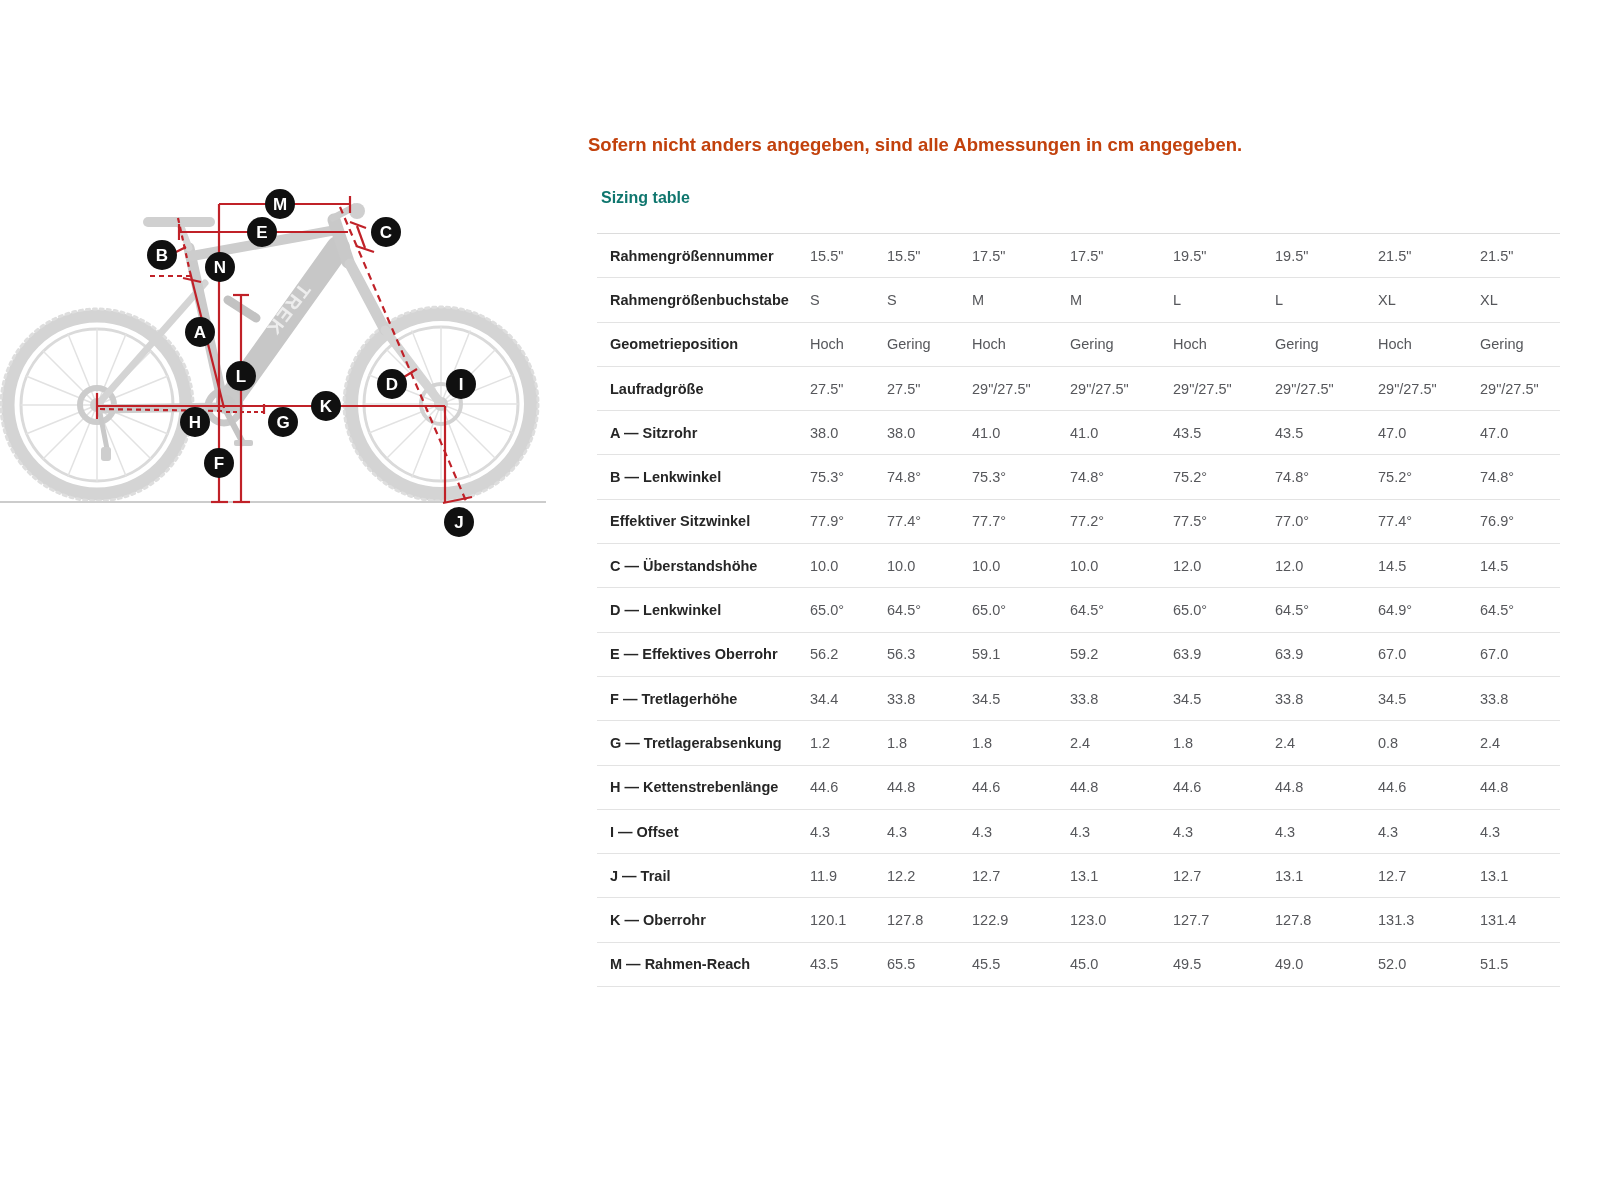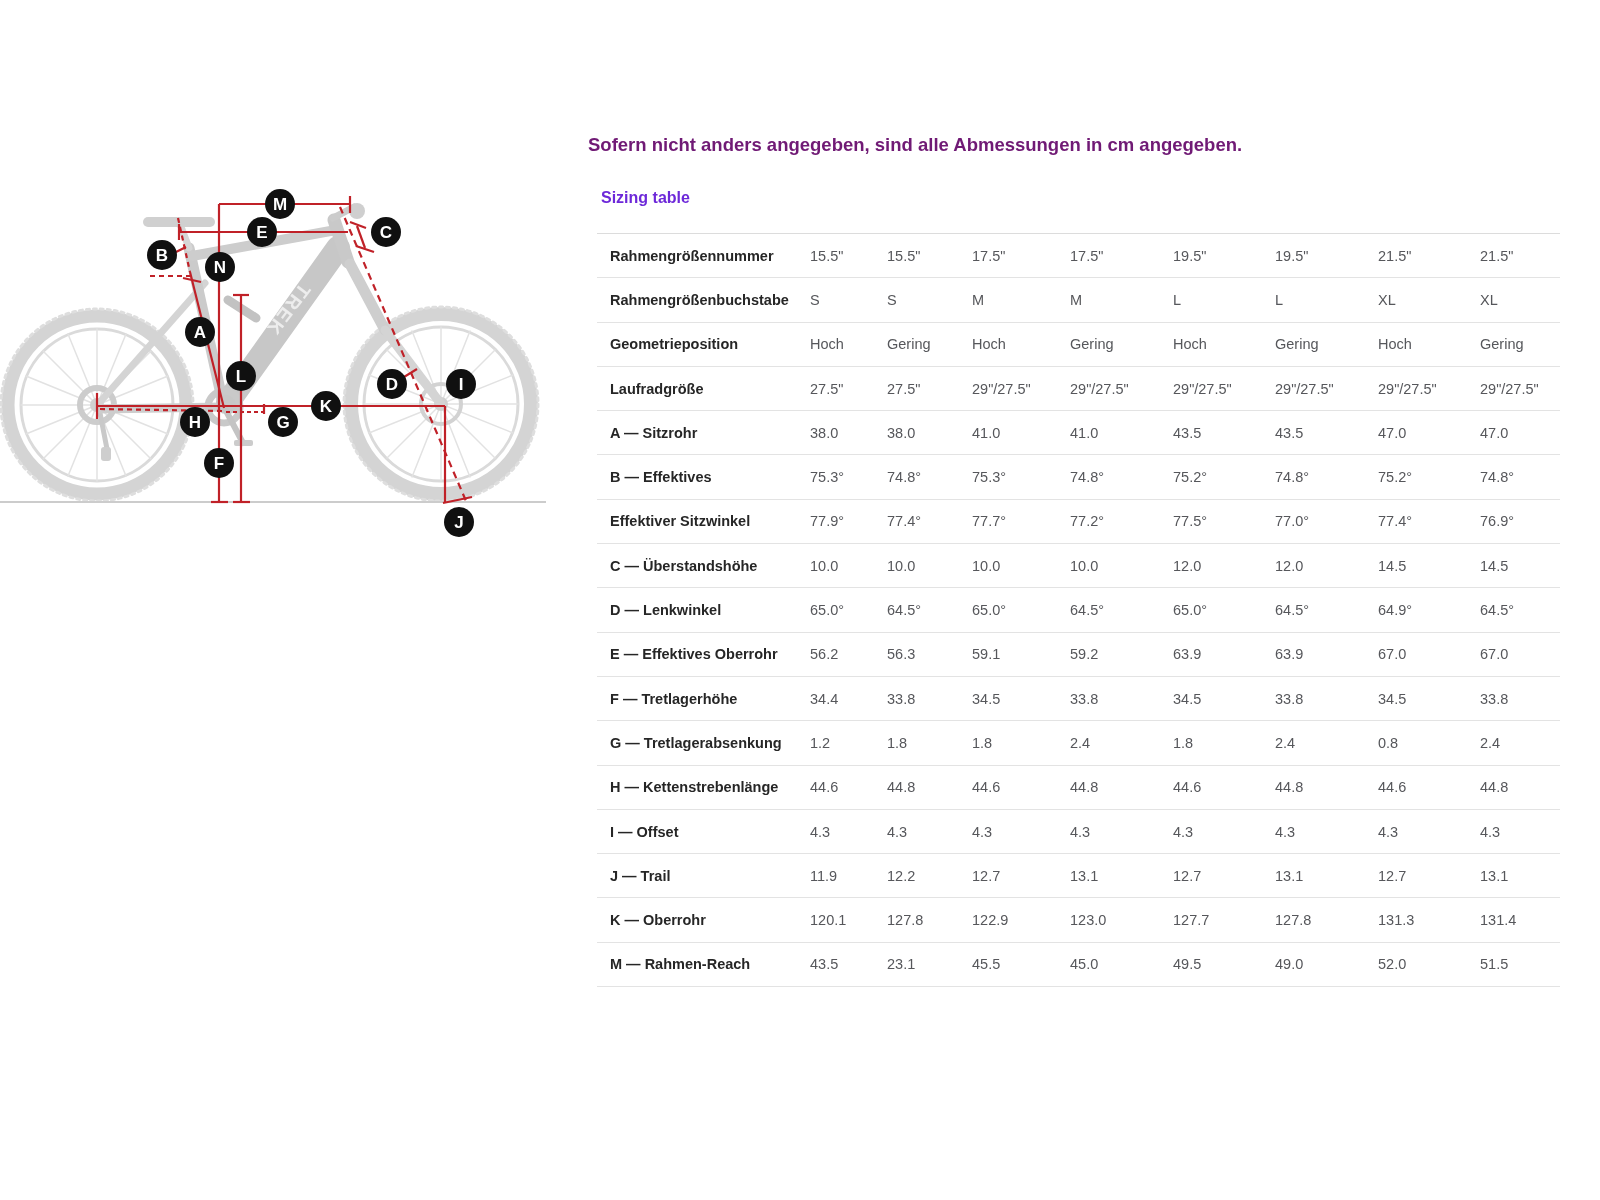--- a/index.html
+++ b/index.html
@@ -13,25 +13,25 @@
   .marker-letter{
     font-family:"Liberation Sans",sans-serif;font-weight:bold;font-size:17px;fill:#ffffff;
   }
   .brand-text{
     font-family:"Liberation Sans",sans-serif;font-weight:bold;font-size:19px;
     fill:#ededed;letter-spacing:2px;
   }
   
   .note{
     position:absolute;left:588px;top:133px;width:960px;
-    font-size:18.5px;font-weight:bold;color:#701a75;line-height:1.3;
+    font-size:18.5px;font-weight:bold;color:#c2410c;line-height:1.3;
   }
   .table-title{
     position:absolute;left:601px;top:189px;
-    font-size:16px;font-weight:bold;color:#6d28d9;
+    font-size:16px;font-weight:bold;color:#0f766e;
   }
   .sizing-table{
     position:absolute;left:597px;top:233px;width:963px;
     border-top:1px solid #dcdcdc;
   }
   .t-row{
     display:grid;
     grid-template-columns:213px 77px 85px 98px 103px 102px 103px 102px 80px;
     height:43.3px;align-items:center;
     border-bottom:1px solid #e3e3e3;
@@ -224,21 +224,21 @@
       <div class="t-cell">38.0</div>
       <div class="t-cell">38.0</div>
       <div class="t-cell">41.0</div>
       <div class="t-cell">41.0</div>
       <div class="t-cell">43.5</div>
       <div class="t-cell">43.5</div>
       <div class="t-cell">47.0</div>
       <div class="t-cell">47.0</div>
     </div>
     <div class="t-row">
-      <div class="t-label">B — Effektives</div>
+      <div class="t-label">B — Lenkwinkel</div>
       <div class="t-cell">75.3°</div>
       <div class="t-cell">74.8°</div>
       <div class="t-cell">75.3°</div>
       <div class="t-cell">74.8°</div>
       <div class="t-cell">75.2°</div>
       <div class="t-cell">74.8°</div>
       <div class="t-cell">75.2°</div>
       <div class="t-cell">74.8°</div>
     </div>
     <div class="t-row">
@@ -347,21 +347,21 @@
       <div class="t-cell">122.9</div>
       <div class="t-cell">123.0</div>
       <div class="t-cell">127.7</div>
       <div class="t-cell">127.8</div>
       <div class="t-cell">131.3</div>
       <div class="t-cell">131.4</div>
     </div>
     <div class="t-row">
       <div class="t-label">M — Rahmen-Reach</div>
       <div class="t-cell">43.5</div>
-      <div class="t-cell">23.1</div>
+      <div class="t-cell">65.5</div>
       <div class="t-cell">45.5</div>
       <div class="t-cell">45.0</div>
       <div class="t-cell">49.5</div>
       <div class="t-cell">49.0</div>
       <div class="t-cell">52.0</div>
       <div class="t-cell">51.5</div>
     </div>
   </div>
 
 </body></html>

